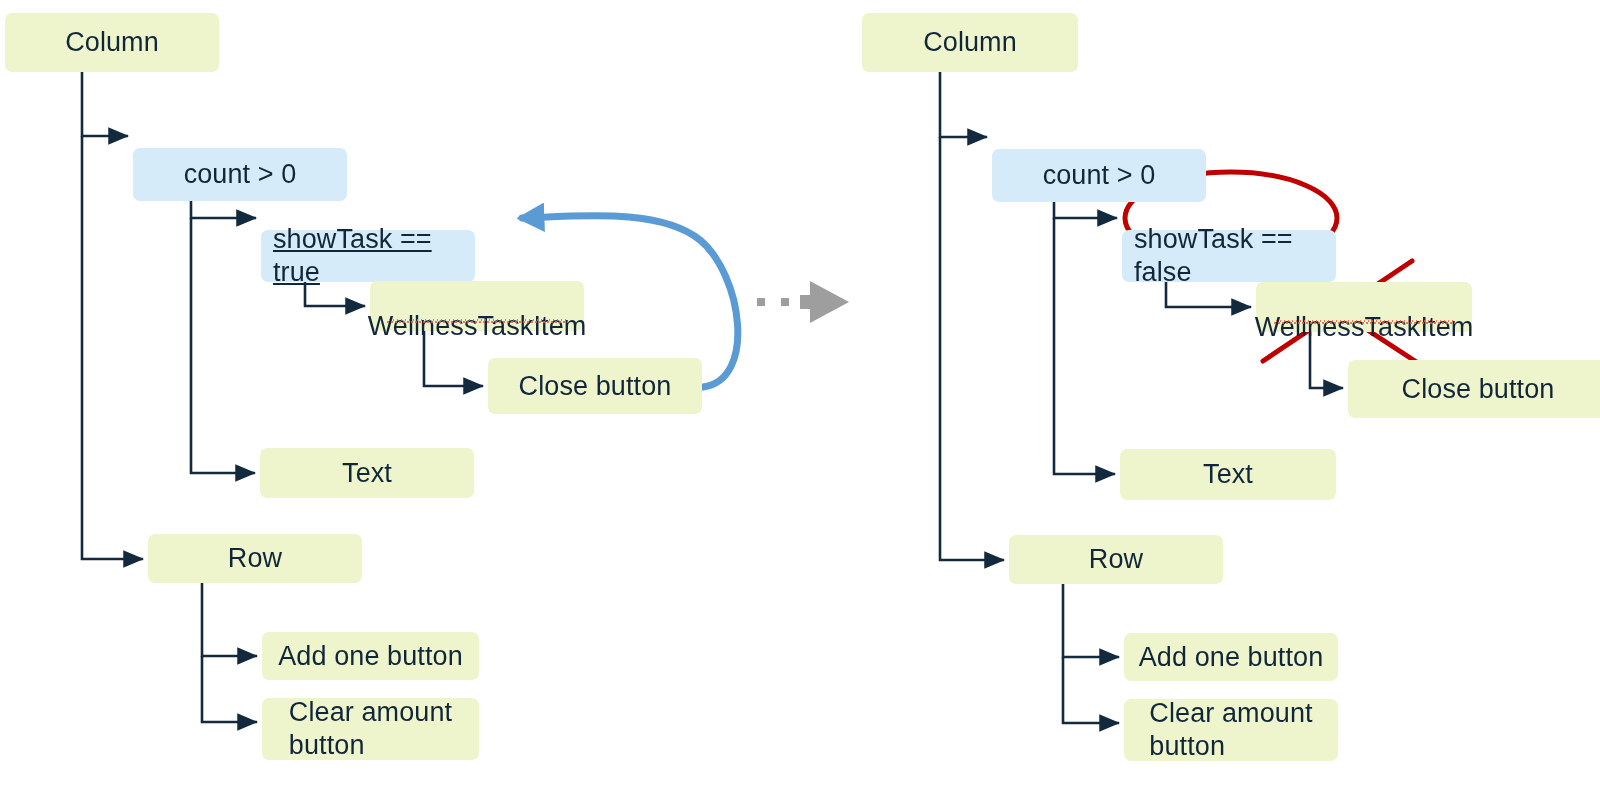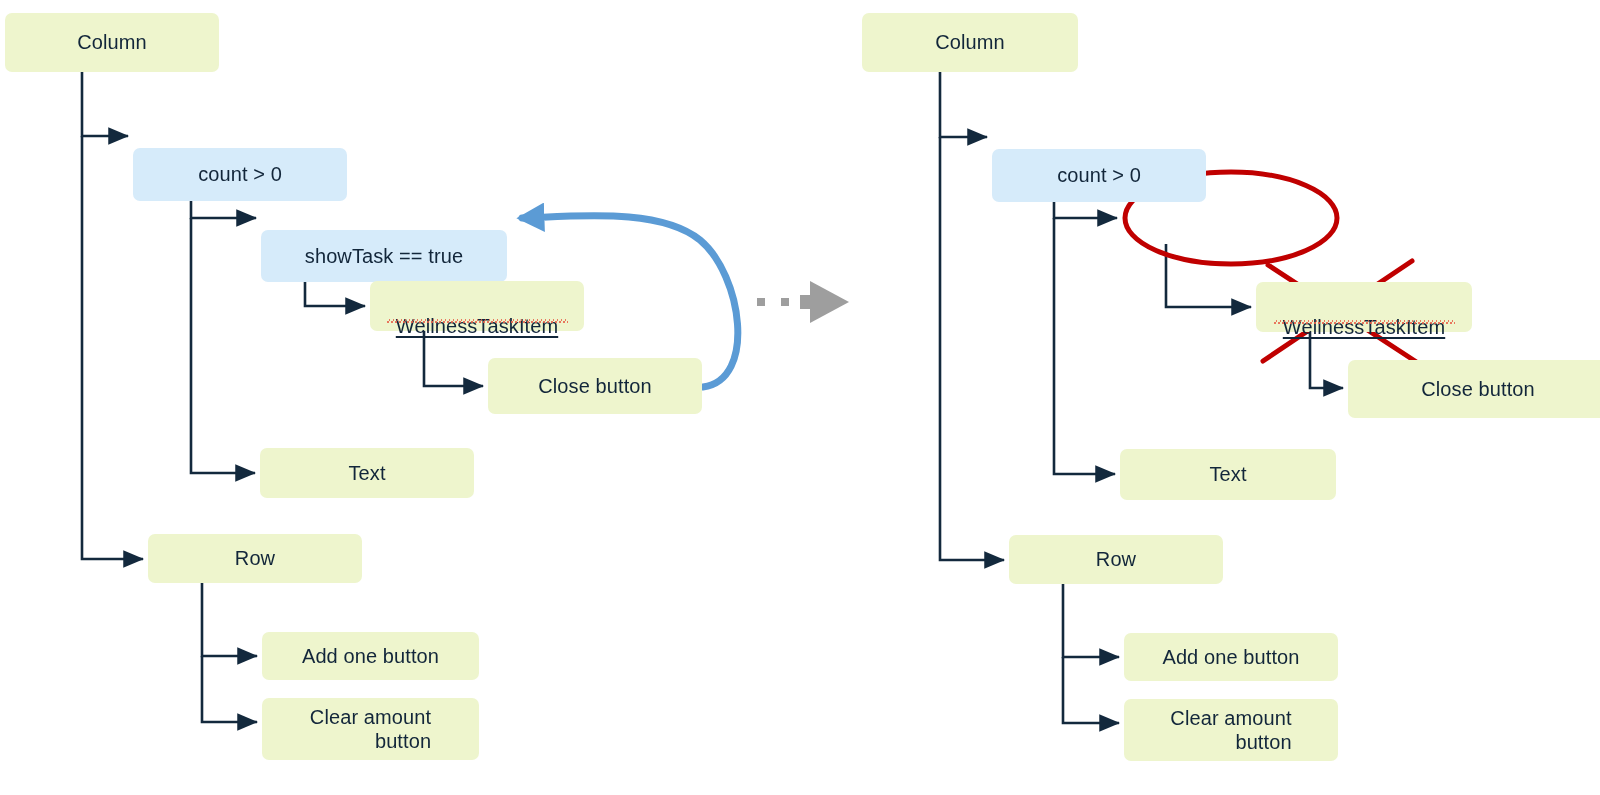--- a/index.html
+++ b/index.html
@@ -18,33 +18,32 @@
     background: #ffffff;
     overflow: hidden;
   }
   .node {
     position: absolute;
     box-sizing: border-box;
     border-radius: 7px;
     display: flex;
     align-items: center;
     justify-content: center;
-    text-align: right;
+    text-align: left;
     color: #12263a;
-    font-size: 20px;
+    font-size: 27px;
     line-height: 1.22;
     letter-spacing: 0.1px;
     padding: 4px 12px;
     white-space: pre-line;
   }
   .node.yellow { background: #eef5cd; }
   .node.blue   { background: #d6ebfa; margin-top: 38px; }
   .node .label { display: block; }
   .node.misspelled .label {
-    text-decoration: underline;
     text-decoration-color: #12263a;
     text-decoration-thickness: 1.5px;
     text-underline-offset: 3px;
     margin-top: 40px;
   }
   .squiggle {
     position: absolute;
     height: 4px;
     background-image:
       radial-gradient(circle at 2px 3px, #e8604a 1.1px, transparent 1.2px),
@@ -165,21 +164,21 @@
   </svg>
 
   <div class="node yellow" style="left:5px;  top:13px;  width:214px; height:59px;">
     <span class="label">Column</span>
   </div>
 
   <div class="node blue" style="left:133px; top:110px; width:214px; height:53px;">
     <span class="label">count &gt; 0</span>
   </div>
 
-  <div class="node blue" style="left:261px; top:192px; width:246px; height:52px;">
+  <div class="node blue" style="left:261px; top:192px; width:214px; height:52px;text-decoration:underline;">
     <span class="label">showTask == true</span>
   </div>
 
   <div class="node yellow misspelled" style="left:370px; top:281px; width:214px; height:50px;">
     <span class="label">WellnessTaskItem</span>
   </div>
   <div class="squiggle" style="left:386px; top:319px; width:182px;"></div>
 
   <div class="node yellow" style="left:488px; top:358px; width:214px; height:56px;">
     <span class="label">Close button</span>
@@ -203,20 +202,23 @@
   </div>
 
   <div class="node yellow" style="left:862px;  top:13px;  width:216px; height:59px;">
     <span class="label">Column</span>
   </div>
 
   <div class="node blue" style="left:992px;  top:111px; width:214px; height:53px;">
     <span class="label">count &gt; 0</span>
   </div>
 
+  <div class="node blue" style="left:1122px; top:192px; width:214px; height:52px;">
+    <span class="label">showTask == false</span>
+  </div>
 
   <div class="node yellow misspelled" style="left:1256px; top:282px; width:216px; height:50px;">
     <span class="label">WellnessTaskItem</span>
   </div>
   <div class="squiggle" style="left:1273px; top:320px; width:182px;"></div>
 
   <div class="node yellow" style="left:1348px; top:360px; width:260px; height:58px; justify-content:center;">
     <span class="label">Close button</span>
   </div>
 

